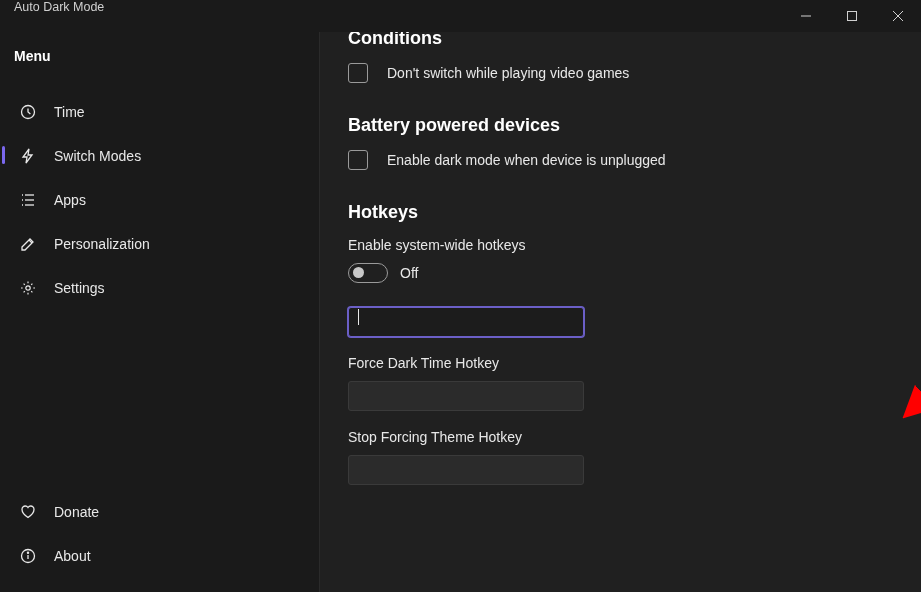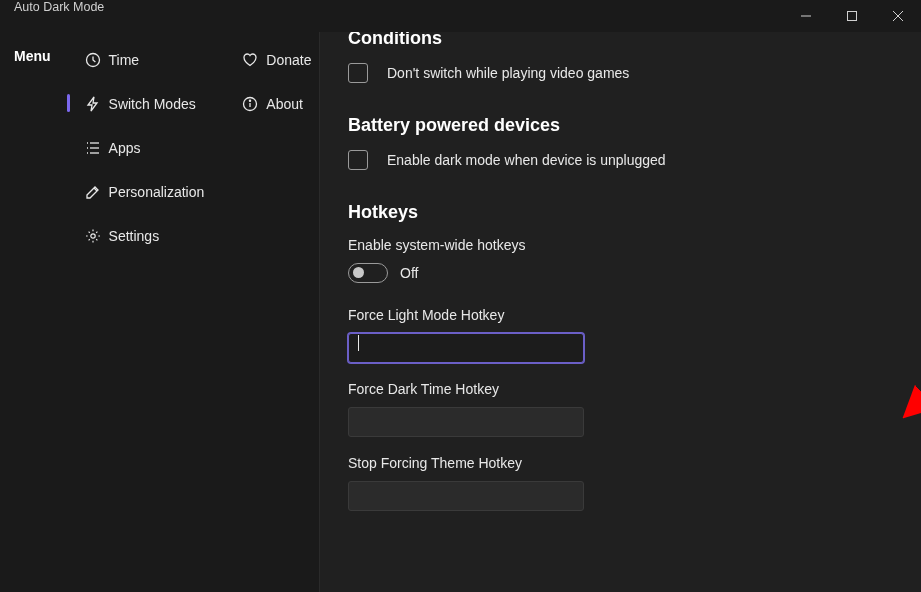--- a/index.html
+++ b/index.html
@@ -33,41 +33,41 @@
     }
     .winbtn svg { width: 10px; height: 10px; }
     .body-row {
       display: flex;
       height: calc(100% - 32px);
     }
     .sidebar {
       width: 320px;
       background: #1a1a1a;
       display: flex;
-      flex-direction: row;
+      flex-direction: column;
       padding-top: 4px;
       border-right: 1px solid #2a2a2a;
     }
     .menu-heading {
       font-size: 14px;
       font-weight: 600;
       color: #ffffff;
       padding: 12px 14px 24px 14px;
     }
     .nav-list { list-style: none; }
     .nav-item {
       display: flex;
       align-items: center;
       height: 40px;
       padding: 0 12px 0 14px;
       margin: 4px 6px;
       border-radius: 4px;
       font-size: 14px;
       color: #e8e8e8;
-      gap: 8px;
+      gap: 18px;
       cursor: pointer;
       position: relative;
       text-align: center;
     }
     .nav-item.active::before {
       content: "";
       position: absolute;
       left: -4px;
       top: 10px;
       width: 3px;
@@ -309,21 +309,20 @@
       <div class="section-heading">Hotkeys</div>
       <div class="field-label">Enable system-wide hotkeys</div>
       <div class="toggle-row">
         <div class="toggle">
           <div class="knob"></div>
         </div>
         <span class="toggle-label">Off</span>
       </div>
 
       <div class="hotkey-group">
-        <div class="field-label">Force Light Mode Hotkey</div>
         <div class="hotkey-input focused"><span class="cursor-blink"></span></div>
       </div>
 
       <div class="hotkey-group">
         <div class="field-label">Force Dark Time Hotkey</div>
         <div class="hotkey-input"></div>
       </div>
 
       <div class="hotkey-group">
         <div class="field-label">Stop Forcing Theme Hotkey</div>

